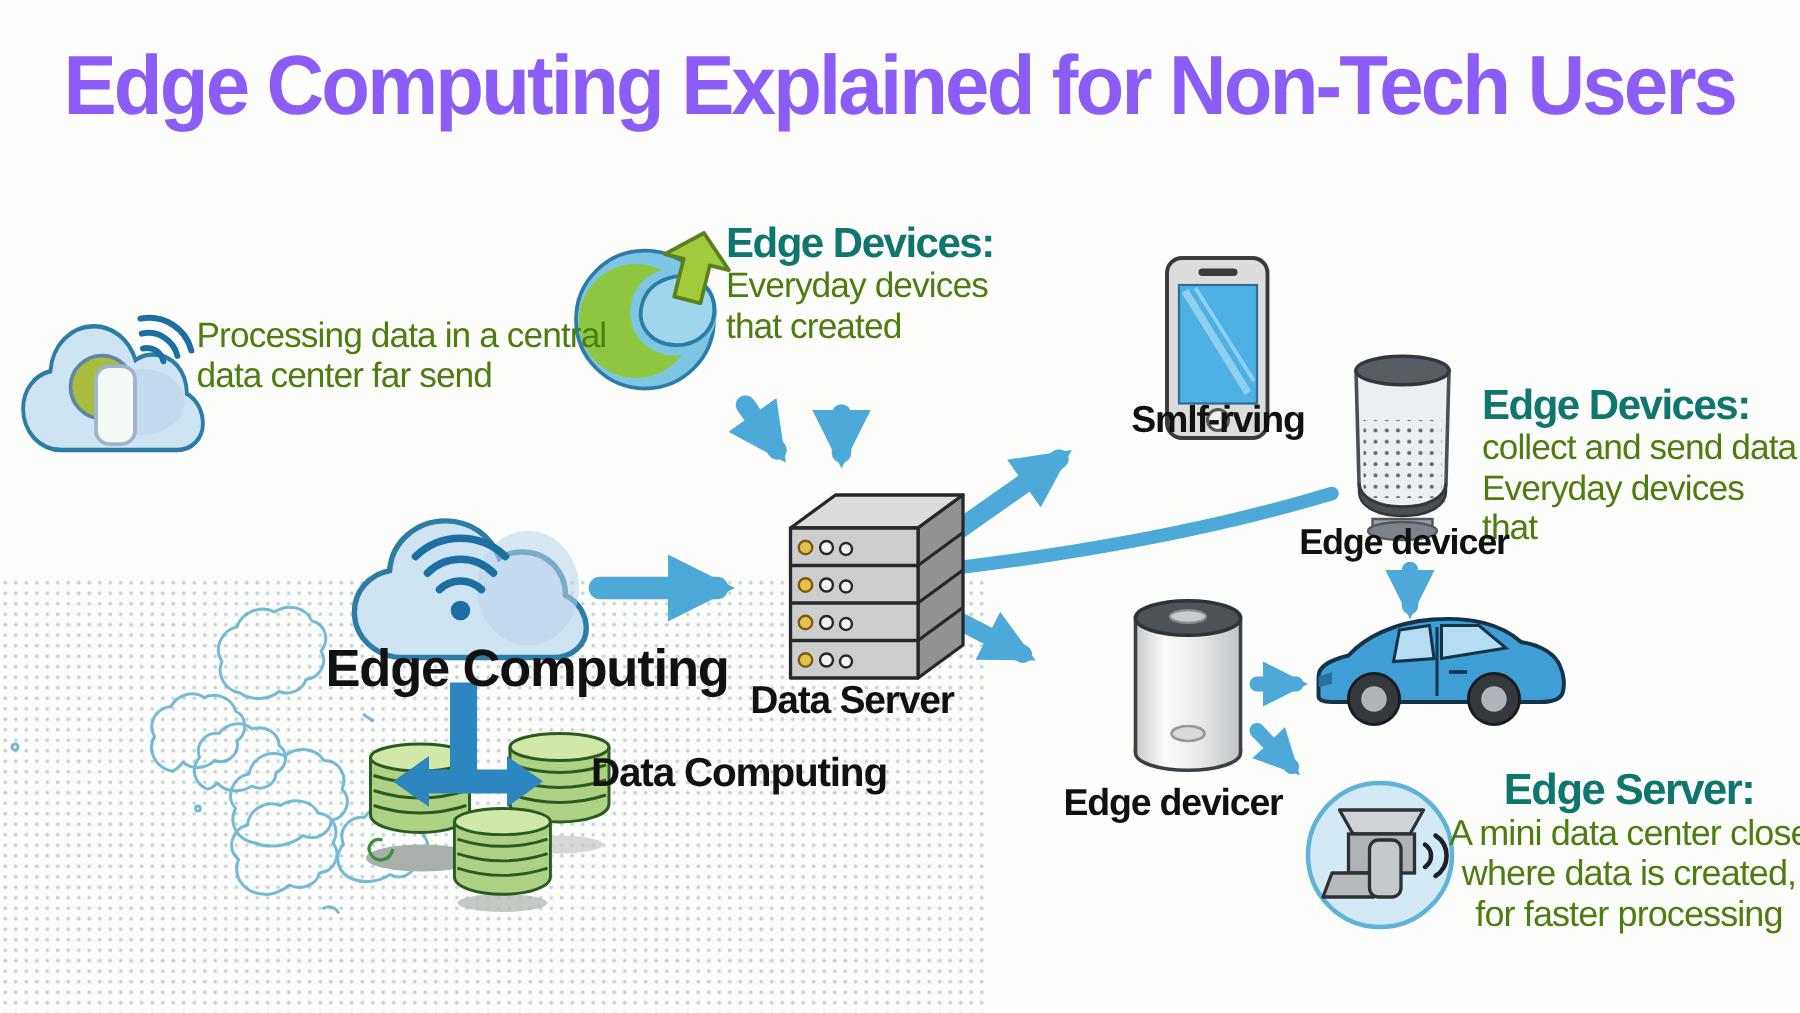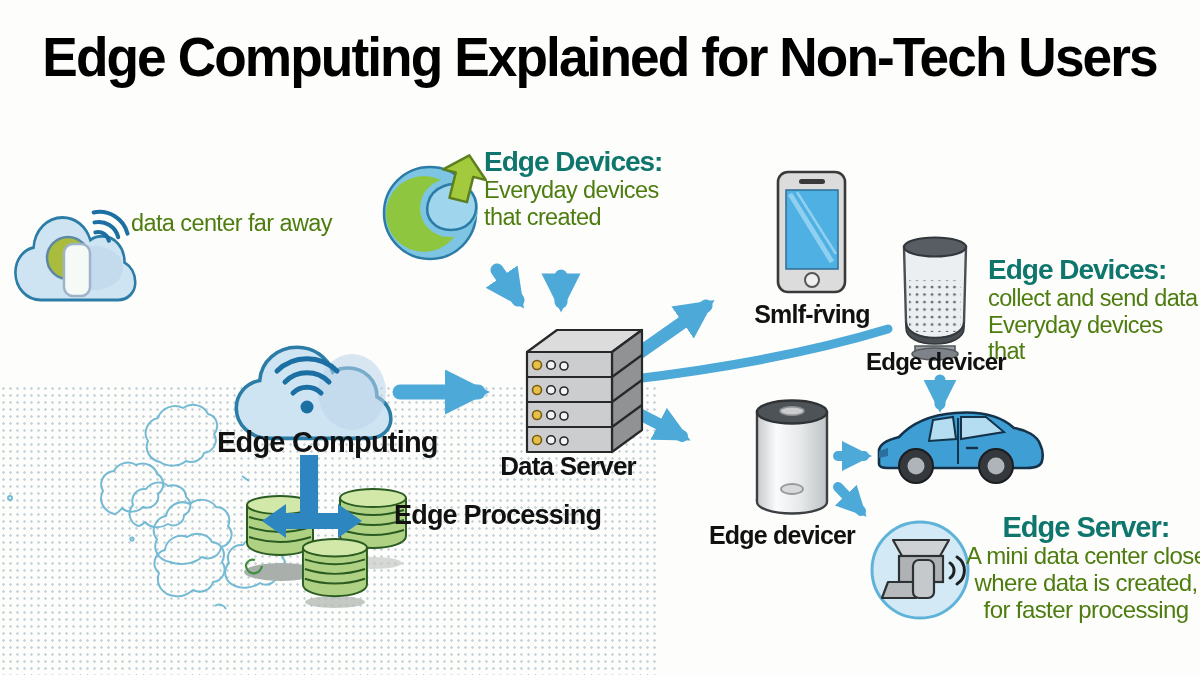--- a/index.html
+++ b/index.html
@@ -3,36 +3,36 @@
 <meta charset="utf-8">
 <style>
   html,body{margin:0;padding:0;overflow:hidden;}
   body{width:1200px;height:675px;background:#fdfdfb;font-family:"Liberation Sans",sans-serif;position:relative;}
   .stage{position:absolute;left:0;top:0;width:1200px;height:675px;overflow:hidden;}
   .dots{position:absolute;left:0;top:385px;width:660px;height:290px;
         background-image:radial-gradient(circle,rgba(110,145,160,.38) 1px,transparent 1.5px);
         background-size:7px 7px;pointer-events:none;}
   svg.art{position:absolute;left:0;top:0;}
   .title{position:absolute;top:24px;left:0;width:1200px;text-align:center;
-         font-size:56px;font-weight:bold;color:#000000;letter-spacing:-2px;}
+         font-size:56px;font-weight:bold;color:#8b5cf6;letter-spacing:-2px;}
   .title span{display:inline-block;transform:scaleX(.95);transform-origin:center;}
   .note{position:absolute;color:#161616;}
   .note .h{font-weight:bold;font-size:28px;letter-spacing:-1px;line-height:1.08;color:#0f766e;}
   .note .b{font-size:23.5px;letter-spacing:-.6px;line-height:1.13;color:#4d7c0f;}
   .lbl{position:absolute;font-weight:bold;color:#111;letter-spacing:-.8px;text-align:center;white-space:nowrap;}
   #cloud-note{left:131px;top:210px;}
   #devtop-note{left:484px;top:147px;}
   #devright-note{left:988px;top:255px;}
   #servernote{left:966px;top:512px;width:240px;text-align:center;}
   #servernote .h{font-size:29px;}
   #servernote .b{white-space:nowrap;font-size:24px;line-height:1.12;}
-  #lbl-edge-computing{left:217px;top:426px;width:180px;font-size:29px;}
+  #lbl-edge-computing{left:217px;top:426px;width:180px;font-size:35px;}
   #lbl-edge-server{left:486px;top:451px;width:164px;font-size:26px;}
   #lbl-data-processing{left:394px;top:500px;width:220px;font-size:27px;text-align:left;}
-  #lbl-phone{left:732px;top:300px;width:160px;font-size:25px;}
+  #lbl-phone{left:732px;top:266px;width:160px;font-size:25px;}
   #lbl-speaker{left:860px;top:348px;width:152px;font-size:24px;}
   #lbl-cyl{left:706px;top:521px;width:152px;font-size:25px;}
 </style>
 </head>
 <body>
 
 <div class="stage">
 
   <div class="dots"></div>
 
@@ -207,21 +207,22 @@
         <path d="M957,557 a16,16 0 0 1 0,27"></path>
       </g>
     </g>
   </svg>
 
   <div class="title">
     <span>Edge Computing Explained for Non-Tech Users</span>
   </div>
 
   <div class="note" id="cloud-note">
-    <div class="b">data center far away</div>
+    <div class="b">Processing data in a central</div>
+    <div class="b">data center far send</div>
   </div>
 
   <div class="note" id="devtop-note">
     <div class="h">Edge Devices:</div>
     <div class="b">Everyday devices</div>
     <div class="b">that created</div>
   </div>
 
   <div class="note" id="devright-note">
     <div class="h">Edge Devices:</div>
@@ -231,18 +232,18 @@
 
   <div class="note" id="servernote">
     <div class="h">Edge Server:</div>
     <div class="b">A mini data center closer t</div>
     <div class="b">where data is created,</div>
     <div class="b">for faster processing</div>
   </div>
 
   <div class="lbl" id="lbl-edge-computing">Edge Computing</div>
   <div class="lbl" id="lbl-edge-server">Data Server</div>
-  <div class="lbl" id="lbl-data-processing">Edge Processing</div>
+  <div class="lbl" id="lbl-data-processing">Data Computing</div>
   <div class="lbl" id="lbl-phone">Smlf-ṙving</div>
   <div class="lbl" id="lbl-speaker">Edge devicer</div>
   <div class="lbl" id="lbl-cyl">Edge devicer</div>
 
 </div>
 
 </body></html>

